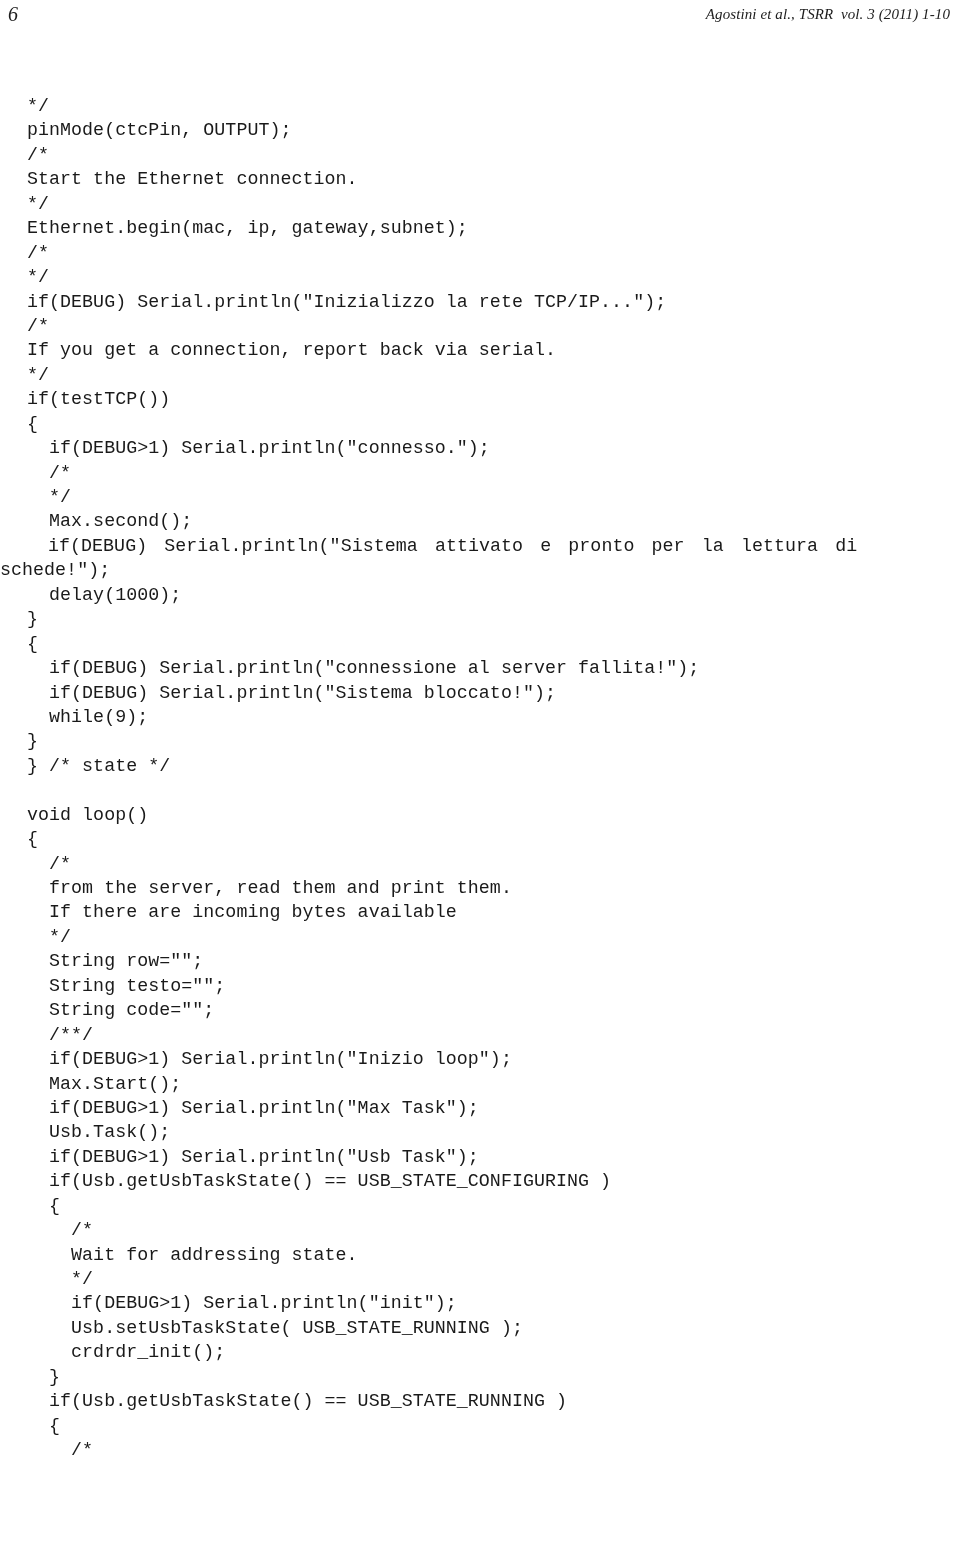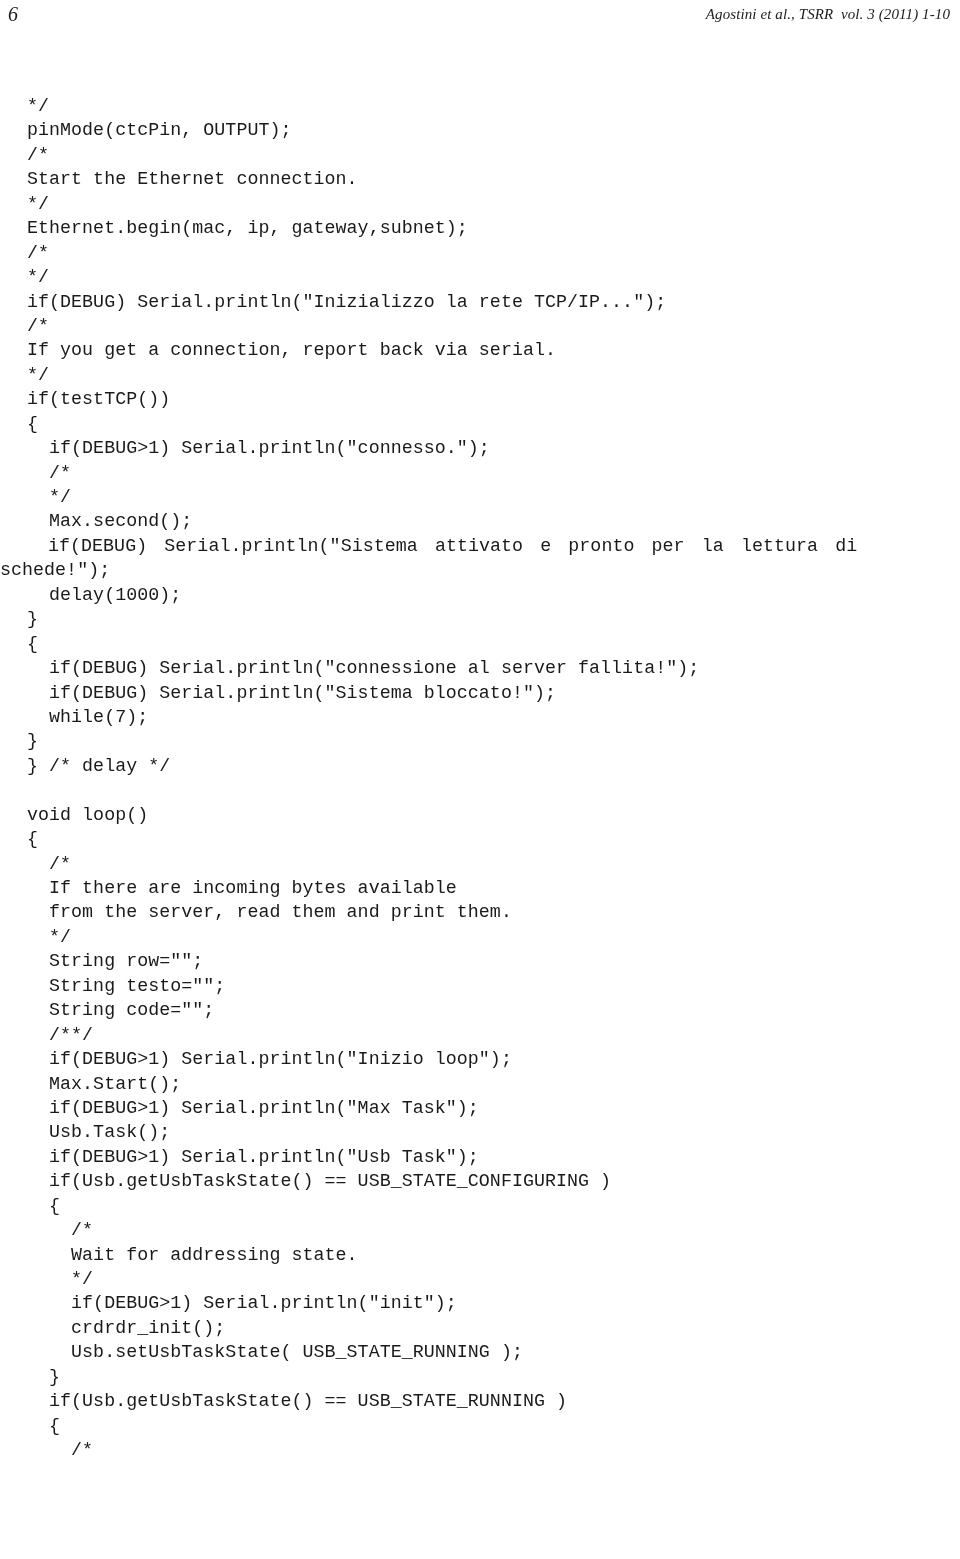--- a/index.html
+++ b/index.html
@@ -108,44 +108,44 @@
     <div class="code-line">  /*</div>
     <div class="code-line">  */</div>
     <div class="code-line">  Max.second();</div>
     <div class="code-line justified">if(DEBUG) Serial.println("Sistema attivato e pronto per la lettura di</div>
     <div class="code-line continuation">schede!");</div>
     <div class="code-line">  delay(1000);</div>
     <div class="code-line">}</div>
     <div class="code-line">{</div>
     <div class="code-line">  if(DEBUG) Serial.println("connessione al server fallita!");</div>
     <div class="code-line">  if(DEBUG) Serial.println("Sistema bloccato!");</div>
-    <div class="code-line">  while(7);</div>
+    <div class="code-line">  while(9);</div>
     <div class="code-line">}</div>
-    <div class="code-line">} /* delay */</div>
+    <div class="code-line">} /* state */</div>
     <div class="code-line blank">&nbsp;</div>
     <div class="code-line">void loop()</div>
     <div class="code-line">{</div>
     <div class="code-line">  /*</div>
+    <div class="code-line">  from the server, read them and print them.</div>
     <div class="code-line">  If there are incoming bytes available</div>
-    <div class="code-line">  from the server, read them and print them.</div>
     <div class="code-line">  */</div>
     <div class="code-line">  String row="";</div>
     <div class="code-line">  String testo="";</div>
     <div class="code-line">  String code="";</div>
     <div class="code-line">  /**/</div>
     <div class="code-line">  if(DEBUG&gt;1) Serial.println("Inizio loop");</div>
     <div class="code-line">  Max.Start();</div>
     <div class="code-line">  if(DEBUG&gt;1) Serial.println("Max Task");</div>
     <div class="code-line">  Usb.Task();</div>
     <div class="code-line">  if(DEBUG&gt;1) Serial.println("Usb Task");</div>
     <div class="code-line">  if(Usb.getUsbTaskState() == USB_STATE_CONFIGURING )</div>
     <div class="code-line">  {</div>
     <div class="code-line">    /*</div>
     <div class="code-line">    Wait for addressing state.</div>
     <div class="code-line">    */</div>
     <div class="code-line">    if(DEBUG&gt;1) Serial.println("init");</div>
+    <div class="code-line">    Usb.setUsbTaskState( USB_STATE_RUNNING );</div>
     <div class="code-line">    crdrdr_init();</div>
-    <div class="code-line">    Usb.setUsbTaskState( USB_STATE_RUNNING );</div>
     <div class="code-line">  }</div>
     <div class="code-line">  if(Usb.getUsbTaskState() == USB_STATE_RUNNING )</div>
     <div class="code-line">  {</div>
     <div class="code-line">    /*</div>
   </div>
 
 </body></html>

